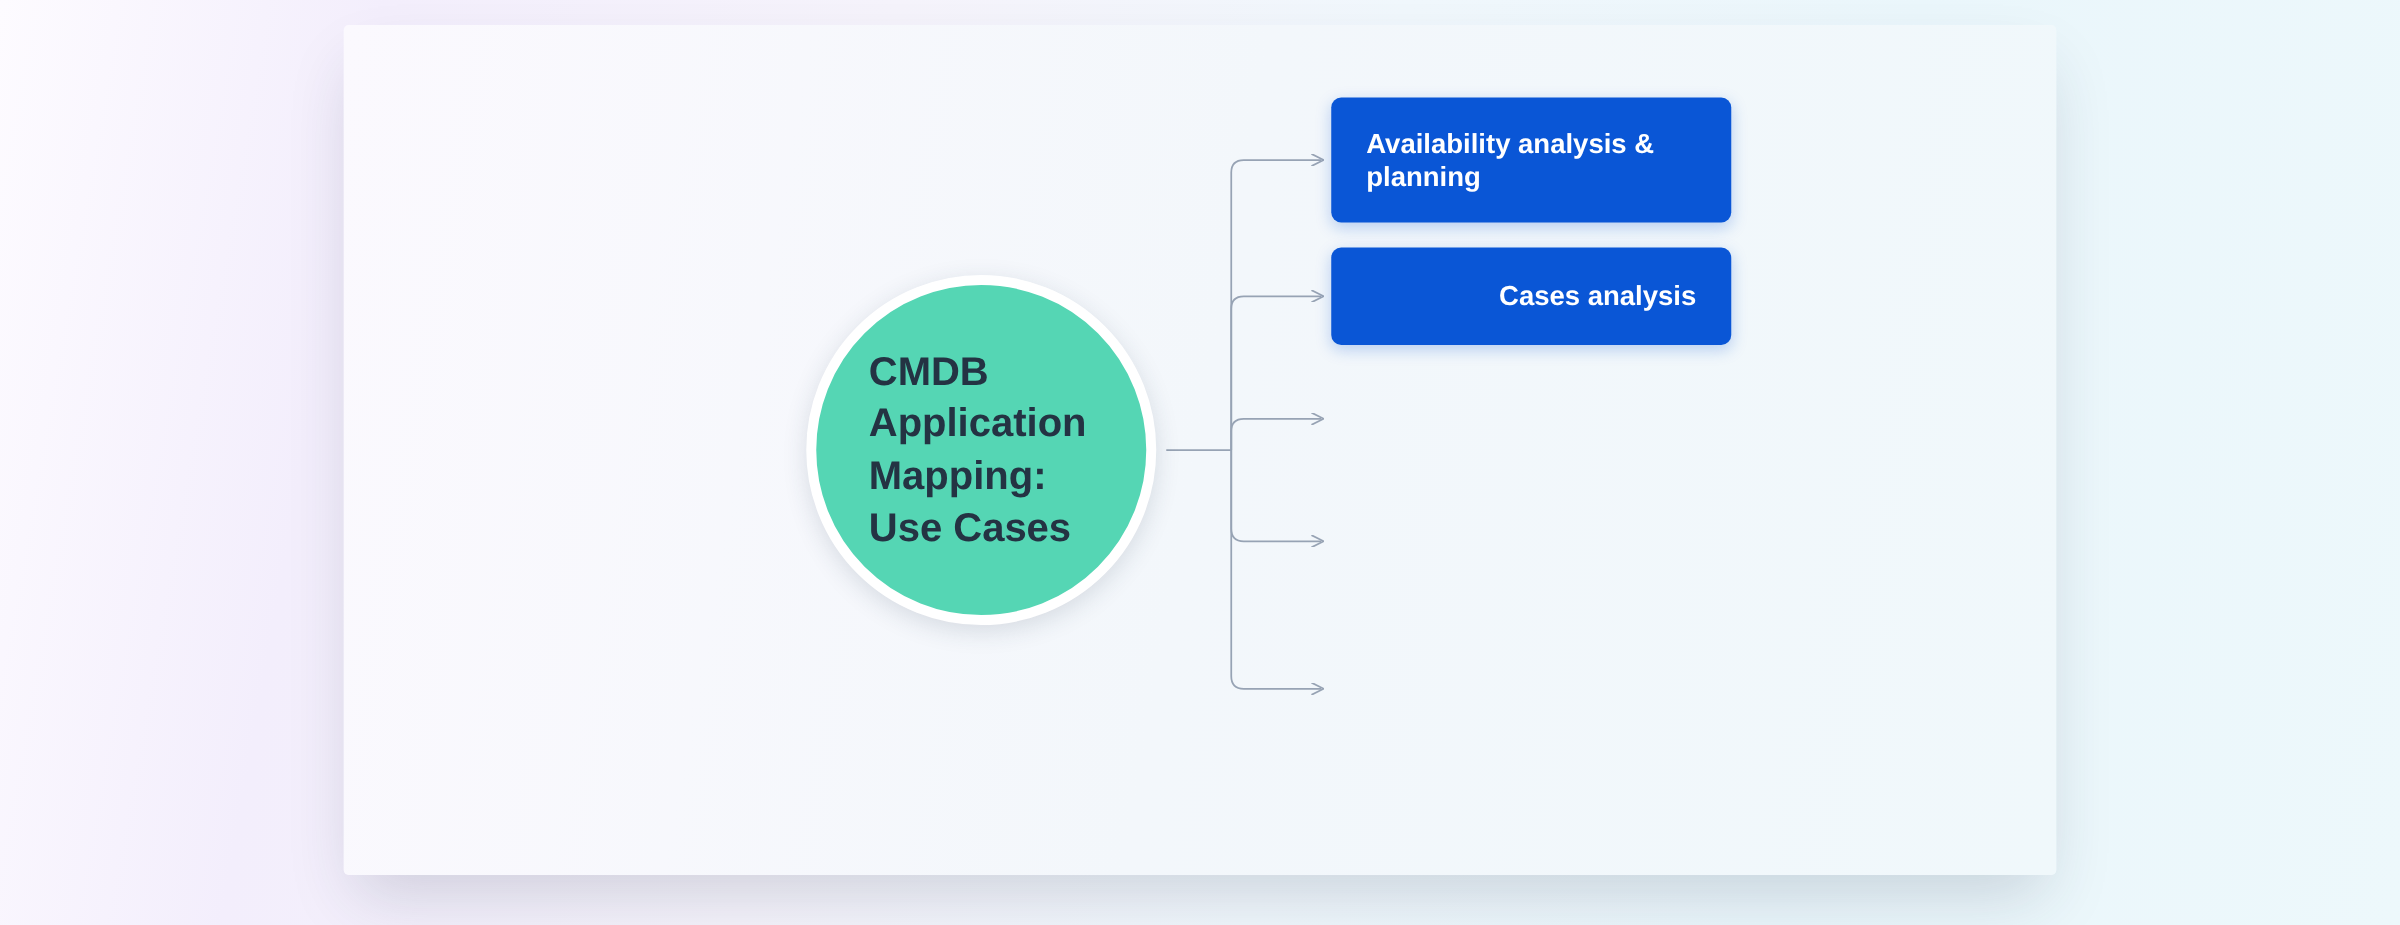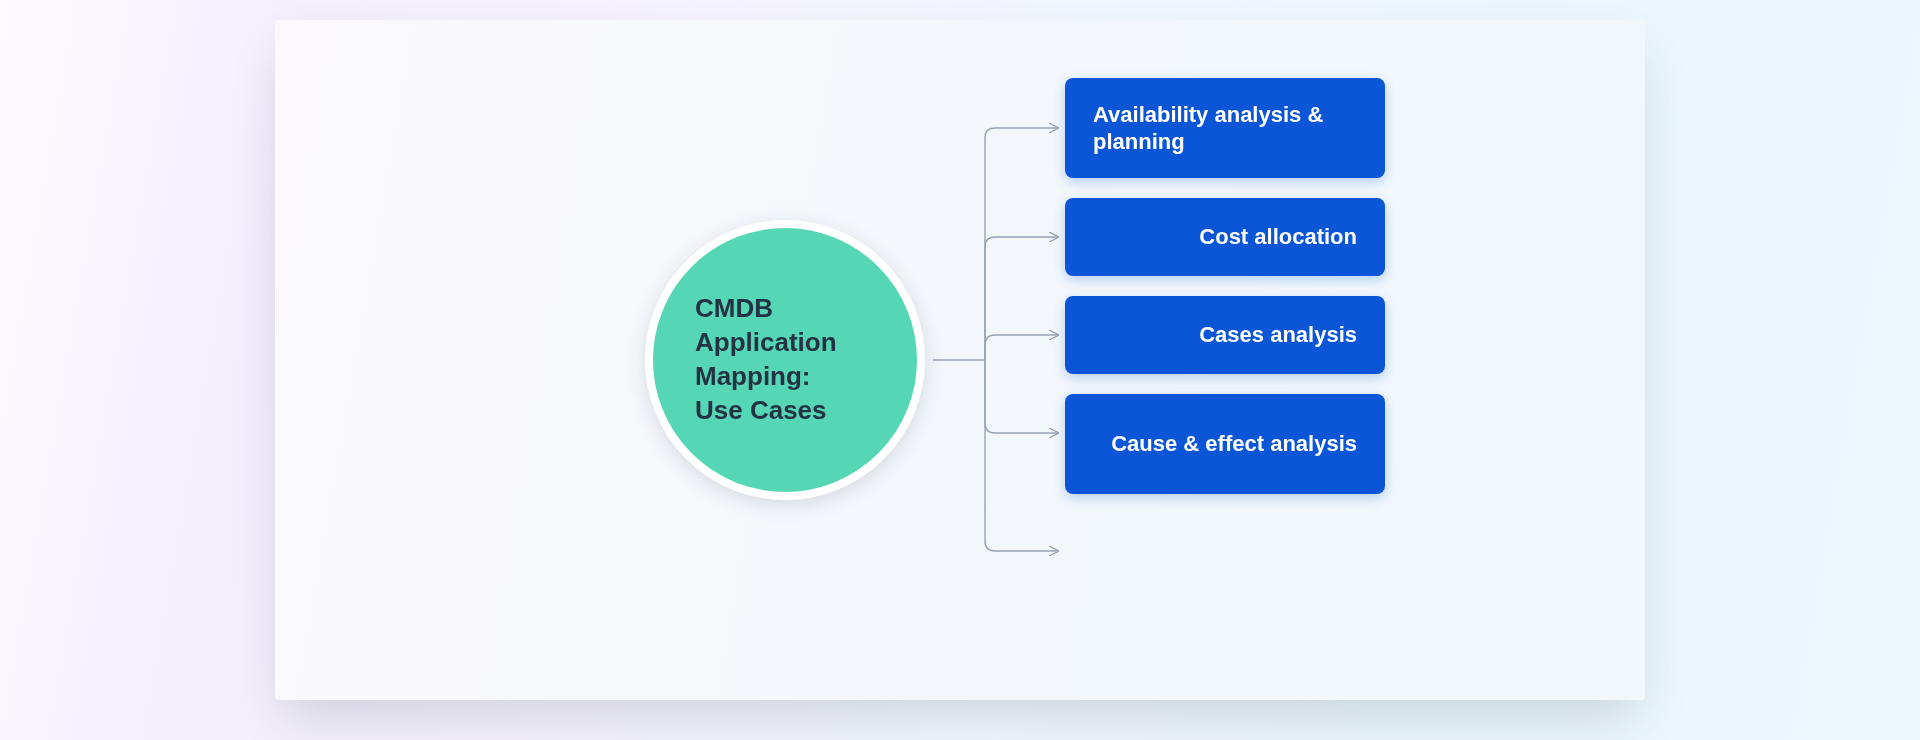--- a/index.html
+++ b/index.html
@@ -28,21 +28,21 @@
     border-radius: 50%;
     background: #55d6b4;
     border: 8px solid #ffffff;
     box-shadow: 0 5px 20px rgba(40,60,80,0.15);
     display: flex;
     align-items: center;
     padding: 0 42px;
   }
   .circle-text {
     color: #243343;
-    font-size: 26px;
+    font-size: 32px;
     font-weight: 600;
     line-height: 1.3;
     white-space: pre-line;
   }
   .boxes {
     position: absolute;
     left: 790px;
     top: 58px;
     width: 320px;
     display: flex;
@@ -103,23 +103,17 @@
 Application
 Mapping:
 Use Cases</span>
   </div>
 
   <div class="boxes">
     <div class="box tall">
       <span>Availability analysis &amp; planning</span>
     </div>
     <div class="box short">
-      <span>Cost allocation</span>
-    </div>
-    <div class="box short">
       <span>Cases analysis</span>
-    </div>
-    <div class="box tall">
-      <span>Cause &amp; effect analysis</span>
     </div>
   </div>
 
 </div>
 
 </body></html>

